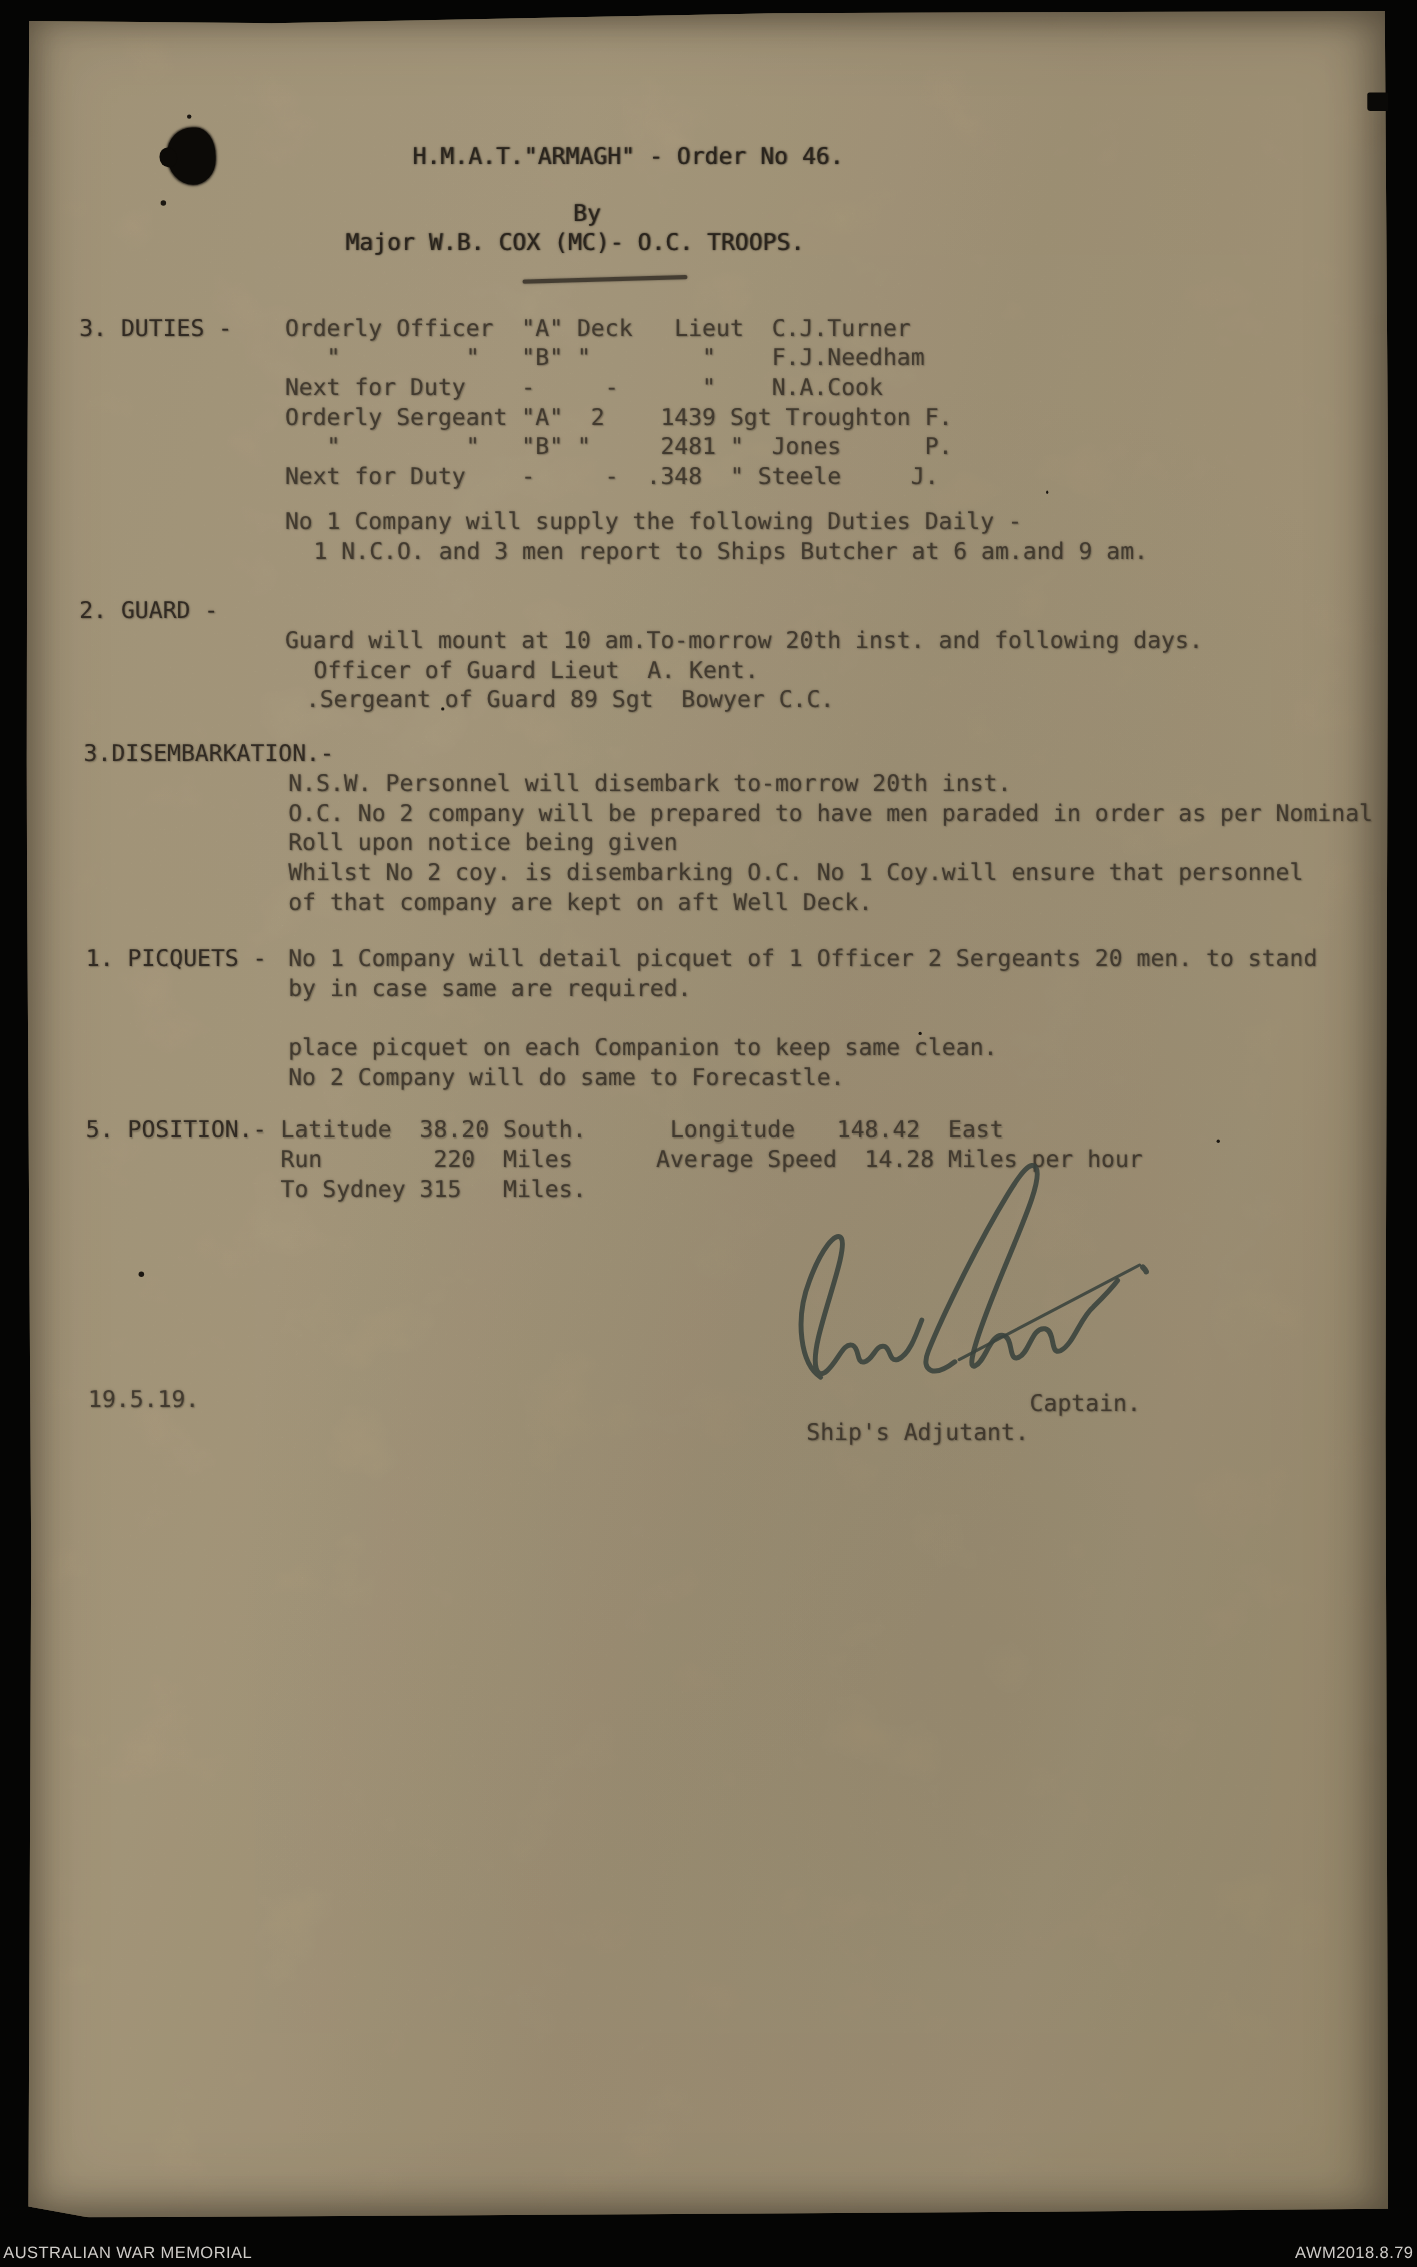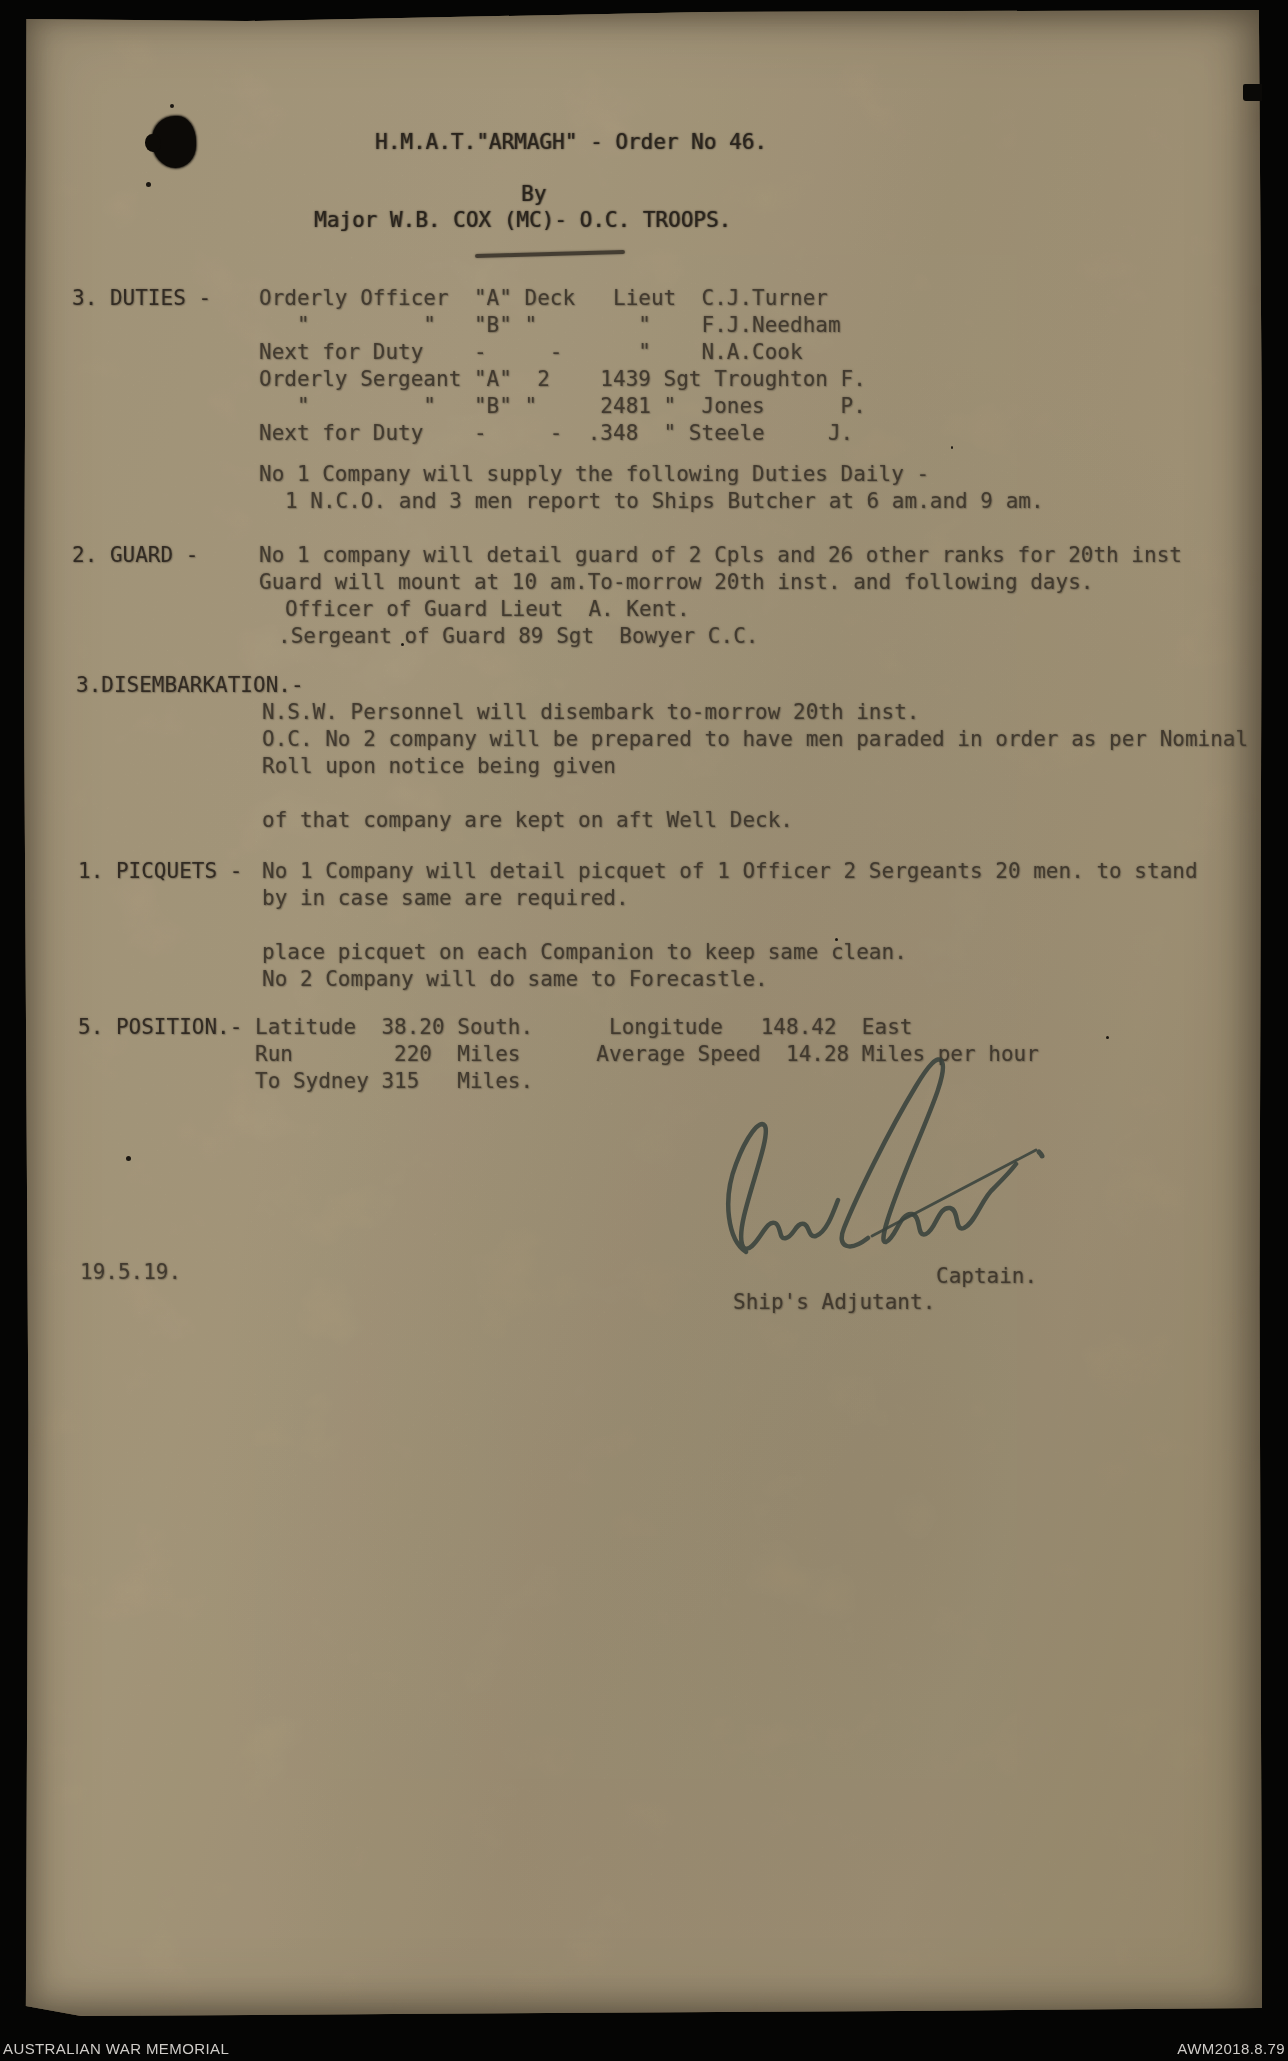--- a/index.html
+++ b/index.html
@@ -102,29 +102,29 @@
   <div class="tl" style="left:259px;top:286px;">Orderly Officer  "A" Deck   Lieut  C.J.Turner</div>
   <div class="tl" style="left:259px;top:313px;">   "         "   "B" "        "    F.J.Needham</div>
   <div class="tl" style="left:259px;top:340px;">Next for Duty    -     -      "    N.A.Cook</div>
   <div class="tl" style="left:259px;top:367px;">Orderly Sergeant "A"  2    1439 Sgt Troughton F.</div>
   <div class="tl" style="left:259px;top:394px;">   "         "   "B" "     2481 "  Jones      P.</div>
   <div class="tl" style="left:259px;top:421px;">Next for Duty    -     -  .348  " Steele     J.</div>
   <div class="tl" style="left:259px;top:462px;">No 1 Company will supply the following Duties Daily -</div>
   <div class="tl" style="left:285px;top:489px;">1 N.C.O. and 3 men report to Ships Butcher at 6 am.and 9 am.</div>
 
   <div class="tl hd" style="left:72px;top:543px;">2. GUARD -</div>
-  <div class="tl" style="left:259px;top:543px;">No 1 company will detail guard of 2 Cpls and 26 other ranks for 20th inst</div>
   <div class="tl" style="left:259px;top:570px;">Guard will mount at 10 am.To-morrow 20th inst. and following days.</div>
   <div class="tl" style="left:285px;top:597px;">Officer of Guard Lieut  A. Kent.</div>
   <div class="tl" style="left:278px;top:624px;">.Sergeant of Guard 89 Sgt  Bowyer C.C.</div>
 
   <div class="tl hd" style="left:76px;top:673px;">3.DISEMBARKATION.-</div>
   <div class="tl" style="left:262px;top:700px;">N.S.W. Personnel will disembark to-morrow 20th inst.</div>
   <div class="tl" style="left:262px;top:727px;">O.C. No 2 company will be prepared to have men paraded in order as per Nominal</div>
   <div class="tl" style="left:262px;top:754px;">Roll upon notice being given</div>
+  <div class="tl" style="left:262px;top:781px;">Whilst No 2 coy. is disembarking O.C. No 1 Coy.will ensure that personnel</div>
   <div class="tl" style="left:262px;top:808px;">of that company are kept on aft Well Deck.</div>
 
   <div class="tl hd" style="left:78px;top:859px;">1. PICQUETS -</div>
   <div class="tl" style="left:262px;top:859px;">No 1 Company will detail picquet of 1 Officer 2 Sergeants 20 men. to stand</div>
   <div class="tl" style="left:262px;top:886px;">by in case same are required.</div>
   <div class="tl" style="left:262px;top:940px;">place picquet on each Companion to keep same clean.</div>
   <div class="tl" style="left:262px;top:967px;">No 2 Company will do same to Forecastle.</div>
 
   <div class="tl hd" style="left:78px;top:1015px;">5. POSITION.-</div>
   <div class="tl" style="left:255px;top:1015px;">Latitude  38.20 South.      Longitude   148.42  East</div>

